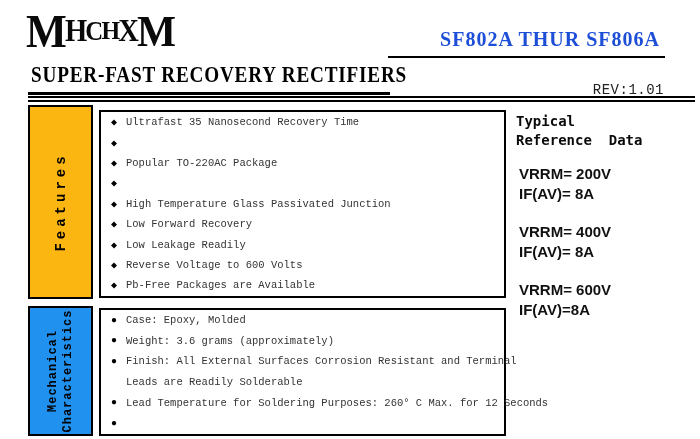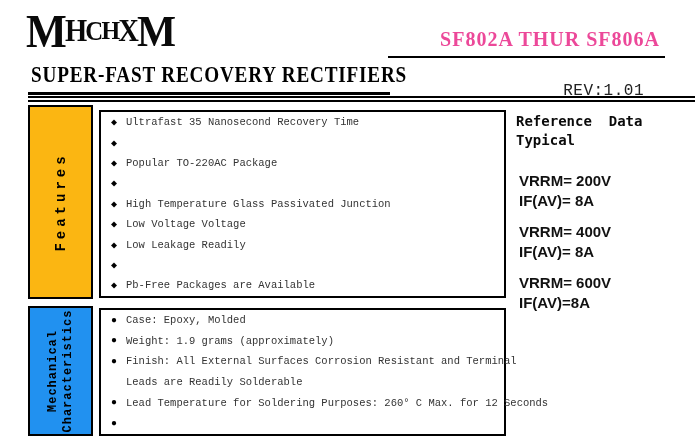--- a/index.html
+++ b/index.html
@@ -11,27 +11,27 @@
         font-family:"Liberation Serif",serif;font-weight:bold;color:#0a0a0a;
         letter-spacing:-2px;transform:scaleX(0.92);transform-origin:left center;}
   .logo .lg0{font-size:47px;}
   .logo .lg1{font-size:31px;}
   .logo .lg2{font-size:27px;}
   .logo .lg3{font-size:26px;}
   .logo .lg4{font-size:31px;}
   .logo .lg5{font-size:45px;}
 
   .part-range{position:absolute;top:28px;right:40px;font-family:"Liberation Serif",serif;
-        font-weight:bold;font-size:20px;letter-spacing:1px;color:#ec4899;white-space:pre;}
+        font-weight:bold;font-size:20px;letter-spacing:1px;color:#1d4ed8;white-space:pre;}
   .part-underline{position:absolute;top:56px;left:388px;width:277px;height:2px;background:#000;}
 
   .title{position:absolute;left:31px;top:61px;font-family:"Liberation Serif",serif;
         font-weight:bold;font-size:24px;color:#000;white-space:nowrap;
         transform:scaleX(0.80);transform-origin:left center;letter-spacing:1px;}
-  .rev{position:absolute;top:82px;right:56px;font-size:16px;color:#222;letter-spacing:0.5px;}
+  .rev{position:absolute;top:82px;right:36px;font-size:14px;color:#222;letter-spacing:0.5px;}
 
   .rule-thick{position:absolute;left:28px;top:92px;width:362px;height:3px;background:#000;}
   .rule-a{position:absolute;left:28px;top:96px;width:667px;height:2px;background:#000;}
   .rule-b{position:absolute;left:28px;top:100px;width:667px;height:2px;background:#000;}
 
   
   .label-box{position:absolute;box-sizing:border-box;border:2px solid #000;
         display:flex;align-items:center;justify-content:center;}
   .label-box .vlabel-inner{transform:rotate(-90deg);text-align:center;font-weight:bold;
         color:#000;white-space:nowrap;}
@@ -48,23 +48,23 @@
   .list-box ul{margin:0;padding:0;list-style:none;}
   .features-box li{height:20.4px;}
   .mech-box li{height:20.6px;}
   .list-box li{display:flex;align-items:center;white-space:nowrap;font-size:10.5px;color:#333;}
   .bullet{display:inline-block;width:15px;flex:0 0 15px;font-size:10px;color:#000;}
 
   
   .trd{position:absolute;left:516px;top:112px;width:184px;}
   .trd-heading{font-family:"DejaVu Sans Mono",monospace;font-weight:bold;font-size:14px;
         line-height:19px;color:#0a0a0a;white-space:pre;}
-  .trd-entry{margin-top:11px;padding-left:3px;font-family:"Liberation Sans",sans-serif;
+  .trd-entry{margin-top:18px;padding-left:3px;font-family:"Liberation Sans",sans-serif;
         font-weight:bold;font-size:15px;line-height:20px;color:#111;}
-  .trd-entry:first-of-type{margin-top:21px;}
+  .trd-entry:first-of-type{margin-top:14px;}
 </style>
 </head>
 <body>
 
 <div class="page">
 
   <div class="logo">
       <span class="lg0">M</span>
       <span class="lg1">H</span>
       <span class="lg2">C</span>
@@ -108,42 +108,43 @@
           <span class="bullet">◆</span>
         </li>
 
         <li>
           <span class="bullet">◆</span>
           <span>High Temperature Glass Passivated Junction</span>
         </li>
 
         <li>
           <span class="bullet">◆</span>
-          <span>Low Voltage Voltage</span>
+          <span>Low Forward Recovery</span>
         </li>
 
         <li>
           <span class="bullet">◆</span>
           <span>Low Leakage Readily</span>
         </li>
 
         <li>
           <span class="bullet">◆</span>
+          <span>Reverse Voltage to 600 Volts</span>
         </li>
 
         <li>
           <span class="bullet">◆</span>
           <span>Pb-Free Packages are Available</span>
         </li>
       </ul>
   </div>
 
   <div class="trd">
+    <div class="trd-heading">Typical</div>
     <div class="trd-heading">Reference  Data</div>
-    <div class="trd-heading">Typical</div>
     <div>
 
         <div class="trd-entry">
           <div>VRRM= 200V</div>
           <div>IF(AV)= 8A</div>
         </div>
 
         <div class="trd-entry">
           <div>VRRM= 400V</div>
           <div>IF(AV)= 8A</div>
@@ -166,21 +167,21 @@
   <div class="list-box mech-box">
     <ul>
 
         <li>
           <span class="bullet">●</span>
           <span>Case: Epoxy, Molded</span>
         </li>
 
         <li>
           <span class="bullet">●</span>
-          <span>Weight: 1.9 grams (approximately)</span>
+          <span>Weight: 3.6 grams (approximately)</span>
         </li>
 
         <li>
           <span class="bullet">●</span>
           <span>Finish: All External Surfaces Corrosion Resistant and Terminal</span>
         </li>
 
         <li>
           <span class="bullet" style="visibility: hidden;">●</span>
           <span>Leads are Readily Solderable</span>

